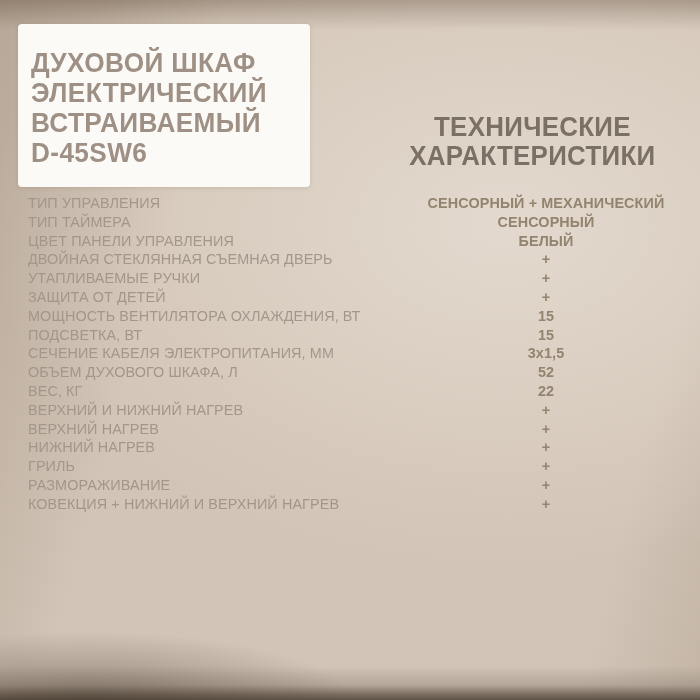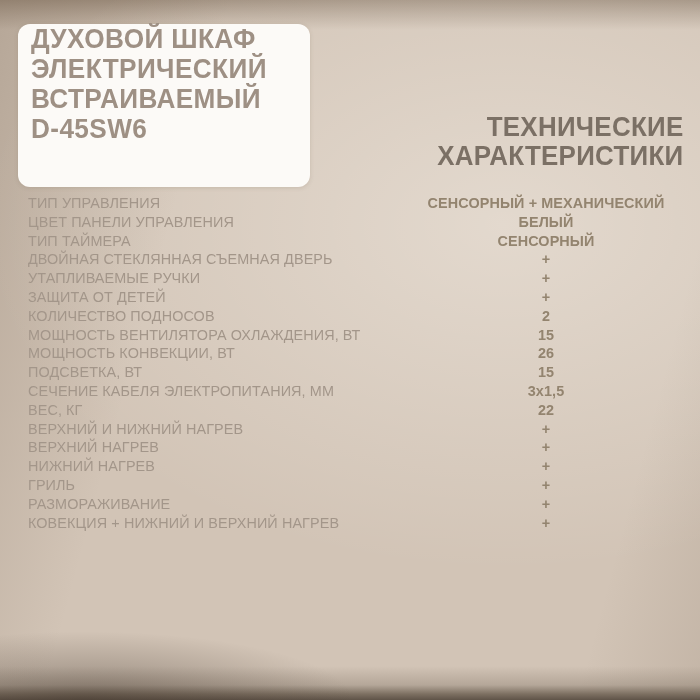--- a/index.html
+++ b/index.html
@@ -21,34 +21,34 @@
       radial-gradient(120% 80% at 72% 32%, rgba(255,251,245,0.38), rgba(255,251,245,0) 62%),
       radial-gradient(55% 14% at 12% 100%, rgba(64,52,42,0.45), rgba(64,52,42,0) 70%),
       linear-gradient(to top, #5f5348 0px, #7d7062 6px, rgba(125,112,98,0.35) 15px, rgba(125,112,98,0) 34px),
       linear-gradient(to bottom, rgba(118,99,80,0.55) 0px, rgba(118,99,80,0.30) 13px, rgba(118,99,80,0) 30px),
       linear-gradient(105deg, rgba(110,92,74,0.28) 0%, rgba(110,92,74,0) 26%, rgba(110,92,74,0) 86%, rgba(110,92,74,0.14) 100%);
   }
   .title-card {
     position: absolute; left: 18px; top: 24px;
     width: 292px; height: 163px;
     box-sizing: border-box;
-    padding: 0 8px 0 13px;
+    padding: 24px 8px 0 13px;
     background: #fcfaf7;
-    border-radius: 12px;
+    border-radius: 4px;
     box-shadow: 0 1px 4px rgba(110,92,74,0.18);
   }
   .title-line {
     font-size: 27px; line-height: 30px; font-weight: 700;
     color: #9e9084; letter-spacing: 0.4px;
     transform: scaleX(0.97); transform-origin: left center;
     white-space: nowrap;
   }
   .section-heading {
-    position: absolute; top: 113px; right: 16px;
-    text-align: right;
+    position: absolute; top: 113px; right: 44px;
+    text-align: center;
   }
   .heading-line {
     font-size: 27px; line-height: 28.5px; font-weight: 700;
     color: #7b7065; letter-spacing: 0.3px;
     transform: scaleX(0.96); transform-origin: right center;
     white-space: nowrap;
   }
   .spec-table {
     position: absolute; top: 194px; left: 0; width: 700px;
   }
@@ -90,75 +90,71 @@
   </div>
 
   <div class="spec-table">
 
   <div class="spec-row">
     <span class="spec-label">ТИП УПРАВЛЕНИЯ</span>
     <span class="spec-value">СЕНСОРНЫЙ + МЕХАНИЧЕСКИЙ</span>
   </div>
 
   <div class="spec-row">
-    <span class="spec-label">ЦВЕТ ПАНЕЛИ УПРАВЛЕНИЯ</span>
-    <span class="spec-value">БЕЛЫЙ</span>
+    <span class="spec-label">ТИП ТАЙМЕРА</span>
+    <span class="spec-value">СЕНСОРНЫЙ</span>
   </div>
 
   <div class="spec-row">
-    <span class="spec-label">ТИП ТАЙМЕРА</span>
-    <span class="spec-value">СЕНСОРНЫЙ</span>
+    <span class="spec-label">ЦВЕТ ПАНЕЛИ УПРАВЛЕНИЯ</span>
+    <span class="spec-value">БЕЛЫЙ</span>
   </div>
 
   <div class="spec-row">
     <span class="spec-label">ДВОЙНАЯ СТЕКЛЯННАЯ СЪЕМНАЯ ДВЕРЬ</span>
     <span class="spec-value">+</span>
   </div>
 
   <div class="spec-row">
     <span class="spec-label">УТАПЛИВАЕМЫЕ РУЧКИ</span>
     <span class="spec-value">+</span>
   </div>
 
   <div class="spec-row">
     <span class="spec-label">ЗАЩИТА ОТ ДЕТЕЙ</span>
     <span class="spec-value">+</span>
   </div>
 
 
-  <div class="spec-row">
-    <span class="spec-label">КОЛИЧЕСТВО ПОДНОСОВ</span>
-    <span class="spec-value">2</span>
-  </div>
 
 
 
 
 
 
   <div class="spec-row">
     <span class="spec-label">МОЩНОСТЬ ВЕНТИЛЯТОРА ОХЛАЖДЕНИЯ, ВТ</span>
     <span class="spec-value">15</span>
   </div>
 
-  <div class="spec-row">
-    <span class="spec-label">МОЩНОСТЬ КОНВЕКЦИИ, ВТ</span>
-    <span class="spec-value">26</span>
-  </div>
 
   <div class="spec-row">
     <span class="spec-label">ПОДСВЕТКА, ВТ</span>
     <span class="spec-value">15</span>
   </div>
 
   <div class="spec-row">
     <span class="spec-label">СЕЧЕНИЕ КАБЕЛЯ ЭЛЕКТРОПИТАНИЯ, ММ</span>
     <span class="spec-value">3х1,5</span>
   </div>
 
+  <div class="spec-row">
+    <span class="spec-label">ОБЪЕМ ДУХОВОГО ШКАФА, Л</span>
+    <span class="spec-value">52</span>
+  </div>
 
   <div class="spec-row">
     <span class="spec-label">ВЕС, КГ</span>
     <span class="spec-value">22</span>
   </div>
 
   <div class="spec-row">
     <span class="spec-label">ВЕРХНИЙ И НИЖНИЙ НАГРЕВ</span>
     <span class="spec-value">+</span>
   </div>

